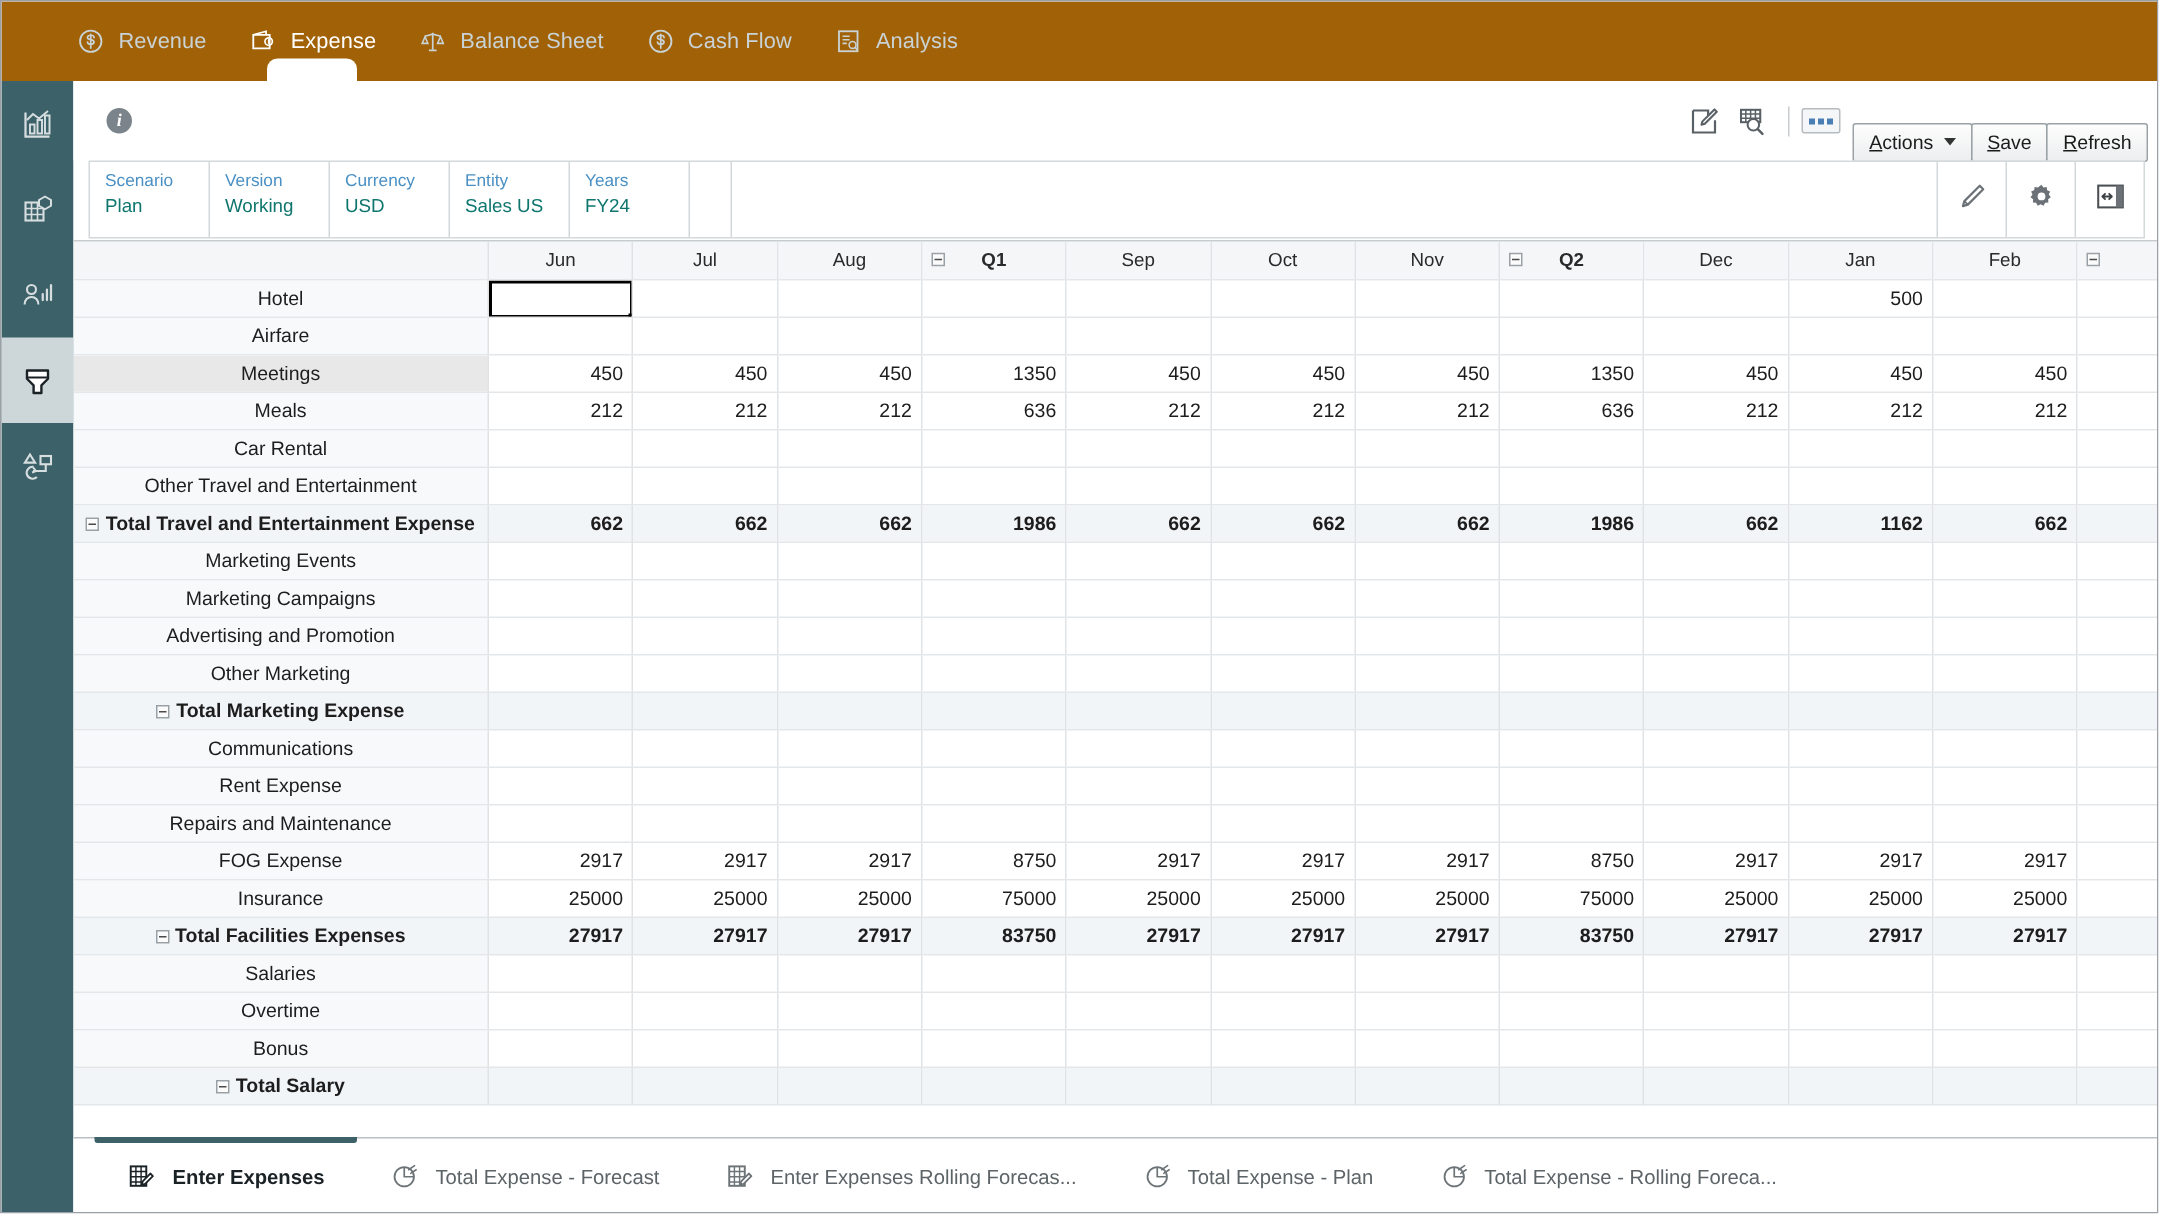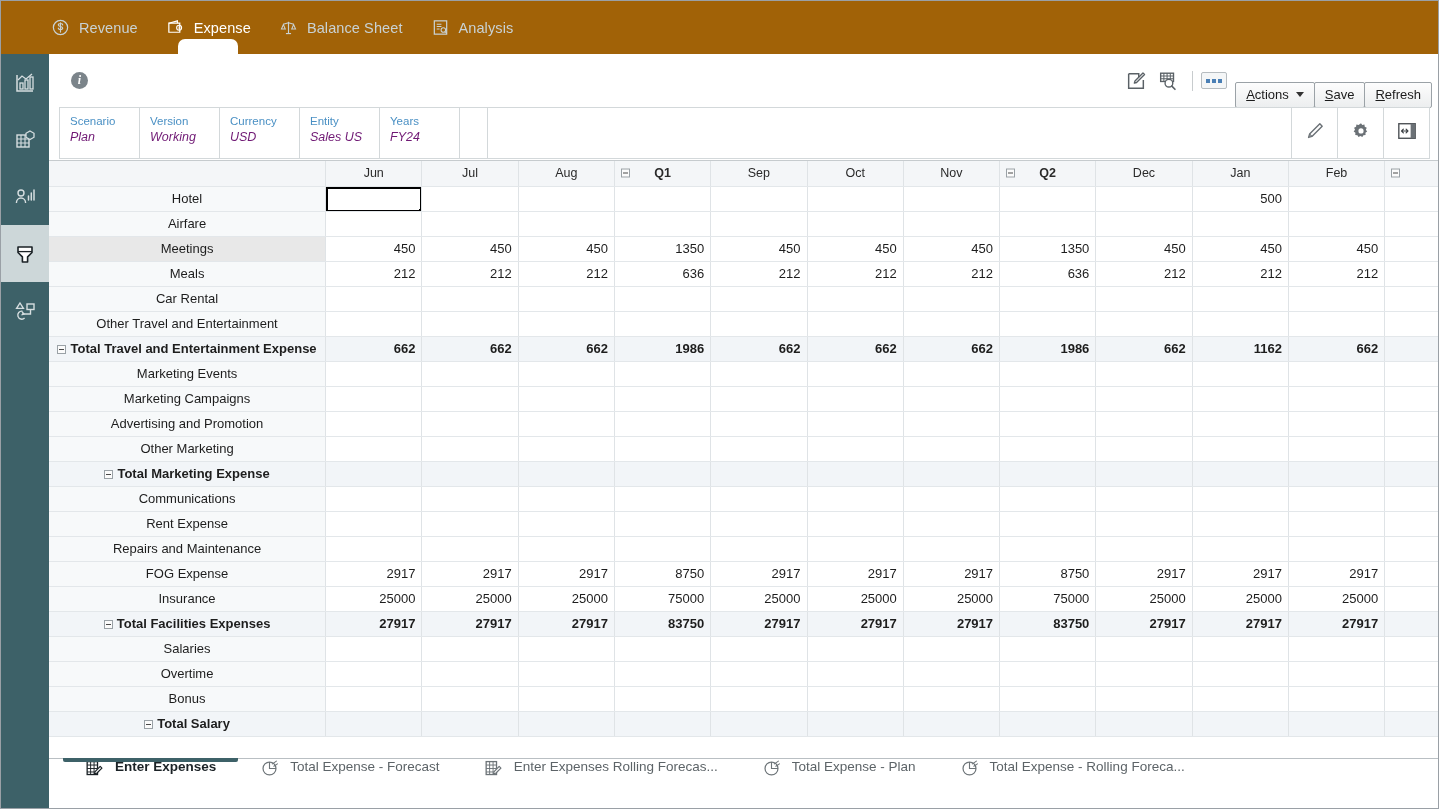--- a/index.html
+++ b/index.html
@@ -143,21 +143,21 @@
     background: #ffffff;
     display: flex;
   }
   .pov-item {
     width: 80px;
     border-right: 1px solid #d3d8da;
     padding: 6px 0 0 10px;
     cursor: pointer;
   }
   .pov-dim { font-size: 11.5px; color: #4a90c4; line-height: 15px; white-space: nowrap; }
-  .pov-val { font-size: 12.5px; color: #701a75; line-height: 17px; white-space: nowrap; font-style: italic; }
+  .pov-val { font-size: 12.5px; color: #0f766e; line-height: 17px; white-space: nowrap; }
   .pov-blank { width: 28px; border-right: 1px solid #d3d8da; }
   .pov-flex { flex: 1 1 auto; }
   .pov-btn {
     width: 46px;
     border-left: 1px solid #d3d8da;
     display: flex; align-items: center; justify-content: center;
     cursor: pointer;
   }
 
   
@@ -243,21 +243,21 @@
   
   .bottombar {
     position: absolute; left: 0; bottom: 0;
     width: 1391px; height: 52px;
     background: #ffffff;
     border-top: 1px solid #b9bfc3;
     display: flex; align-items: center;
     padding-left: 14px;
   }
   .bt-tab {
-    display: flex; 
+    display: flex; align-items: center;
     height: 52px; position: relative;
     padding: 0 22px;
     cursor: pointer;
   }
   .bt-ic { width: 19px; height: 19px; margin-right: 11px; flex: 0 0 auto; }
   .bt-label { font-size: 13.5px; color: #5d6468; white-space: nowrap; }
   .bt-tab.active .bt-label { color: #1b2226; font-weight: bold; }
   .bt-underline {
     position: absolute; left: 0; top: -1px;
     width: 100%; height: 4px; background: #3d6168;
@@ -299,20 +299,29 @@
             <path d="M10 4v12" stroke="#c9d2d4" stroke-width="1.2"></path>
             <path d="M4.5 6.5 10 5l5.5 1.5" fill="none" stroke="#c9d2d4" stroke-width="1.2"></path>
             <path d="M2.6 11.5 4.6 6.8l2 4.7z" fill="none" stroke="#c9d2d4" stroke-width="1.1"></path>
             <path d="M13.4 11.5l2-4.7 2 4.7z" fill="none" stroke="#c9d2d4" stroke-width="1.1"></path>
             <path d="M7.3 16.4h5.4" stroke="#c9d2d4" stroke-width="1.2"></path>
           </svg>
       </span>
       <span class="nav-label">Balance Sheet</span>
     </div>
 
+    <div class="nav-tab">
+      <span class="nav-ic">
+        <svg width="19" height="19" viewBox="0 0 20 20">
+            <circle cx="10" cy="10" r="7.5" fill="none" stroke="#c9d2d4" stroke-width="1.3"></circle>
+            <path d="M10 5.2v9.6M12.3 7.4c0-1-1-1.6-2.3-1.6s-2.3.6-2.3 1.5.9 1.3 2.3 1.6 2.3.7 2.3 1.7-1 1.6-2.3 1.6-2.3-.6-2.3-1.6" fill="none" stroke="#c9d2d4" stroke-width="1.2" stroke-linecap="round"></path>
+          </svg>
+      </span>
+      <span class="nav-label">Cash Flow</span>
+    </div>
 
     <div class="nav-tab">
       <span class="nav-ic">
         <svg width="19" height="19" viewBox="0 0 20 20">
             <rect x="3.5" y="3" width="13" height="14" fill="none" stroke="#c9d2d4" stroke-width="1.3"></rect>
             <path d="M6 6.5h5M6 9h5M6 11.5h3" stroke="#c9d2d4" stroke-width="1.1"></path>
             <circle cx="13" cy="12.6" r="2.4" fill="none" stroke="#c9d2d4" stroke-width="1.1"></circle>
             <path d="M14.7 14.3 16.4 16" stroke="#c9d2d4" stroke-width="1.2"></path>
           </svg>
       </span>

